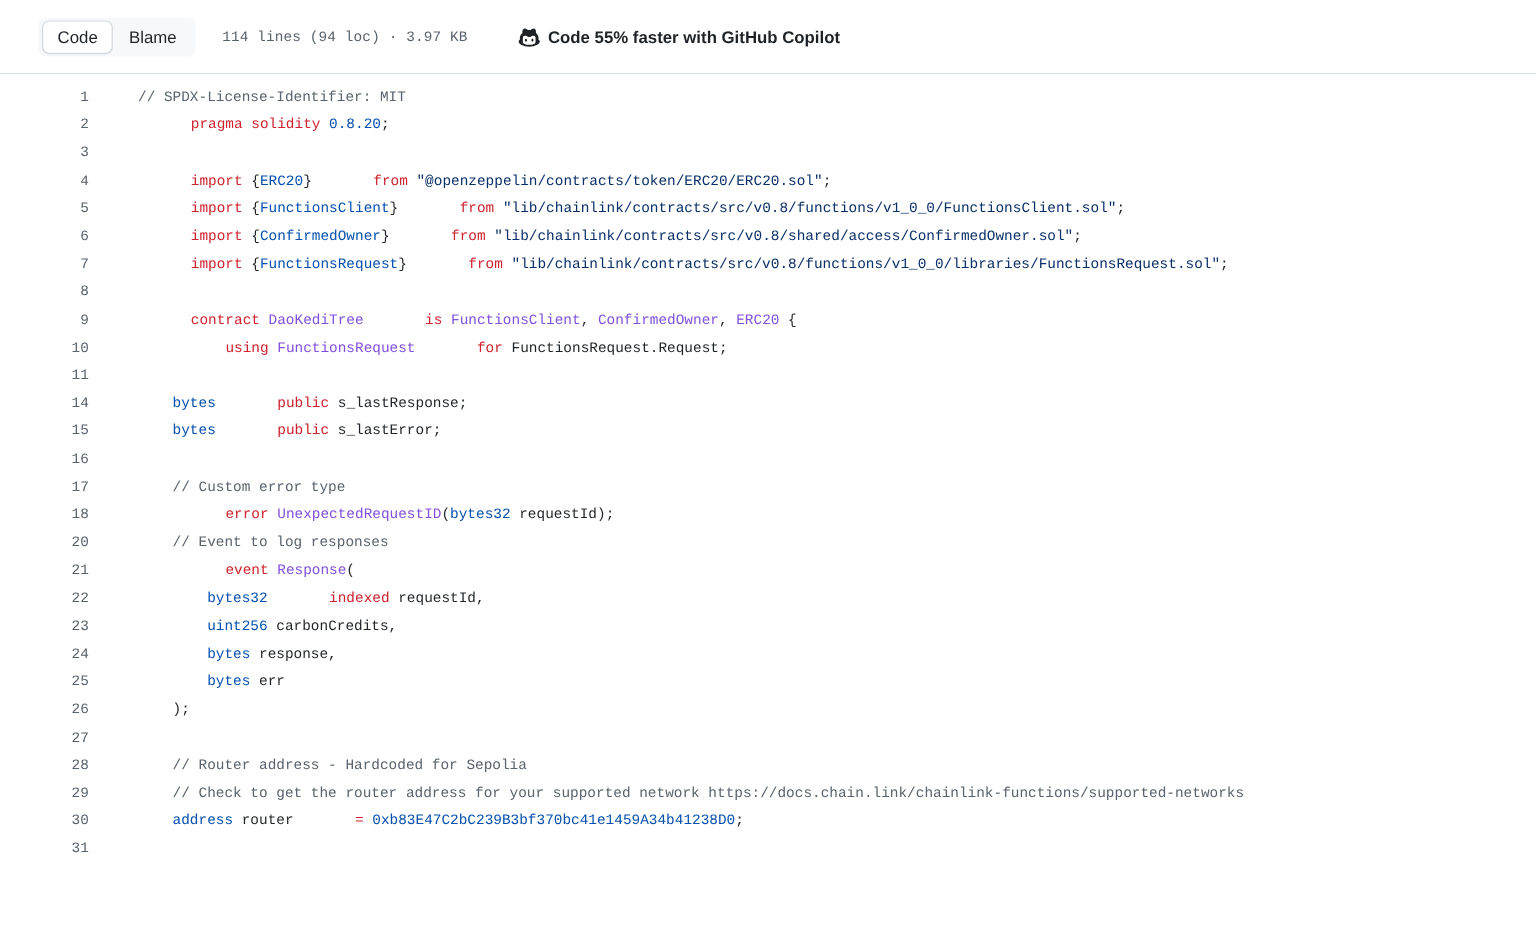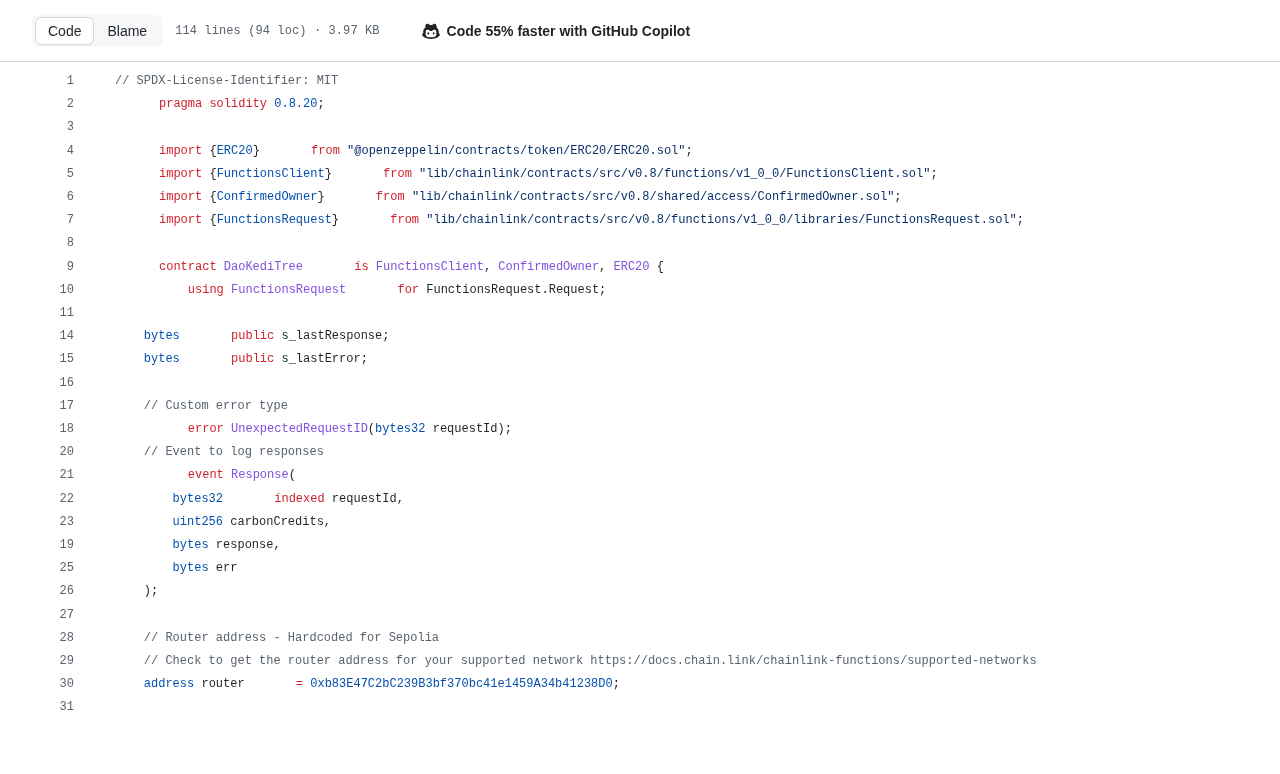--- a/index.html
+++ b/index.html
@@ -47,21 +47,21 @@
     font-family: "Liberation Sans", sans-serif;
     white-space: nowrap;
   }
   .view-tab.active {
     background: #ffffff;
     border: 1px solid #d1d9e0;
     box-shadow: 0 1px 0 rgba(31,35,40,0.04);
     font-weight: 400;
   }
   .file-meta {
-    margin-left: 12px;
+    margin-left: 22px;
     font-family: "Liberation Mono", monospace;
     font-size: 12px;
     color: #59636e;
     white-space: nowrap;
     letter-spacing: 0.1px;
   }
   .copilot-cta {
     margin-left: 42px;
     display: inline-flex;
     align-items: center;
@@ -236,21 +236,21 @@
         </tr>
         <tr>
           <td class="lnum">22</td>
           <td class="lcode"><span class="tk-var">        </span><span class="tk-typ">bytes32</span><span class="tk-var"> </span><span class="tk-kw">indexed</span><span class="tk-var"> requestId,</span></td>
         </tr>
         <tr>
           <td class="lnum">23</td>
           <td class="lcode"><span class="tk-var">        </span><span class="tk-typ">uint256</span><span class="tk-var"> carbonCredits,</span></td>
         </tr>
         <tr>
-          <td class="lnum">19</td>
+          <td class="lnum">24</td>
           <td class="lcode"><span class="tk-var">        </span><span class="tk-typ">bytes</span><span class="tk-var"> response,</span></td>
         </tr>
         <tr>
           <td class="lnum">25</td>
           <td class="lcode"><span class="tk-var">        </span><span class="tk-typ">bytes</span><span class="tk-var"> err</span></td>
         </tr>
         <tr>
           <td class="lnum">26</td>
           <td class="lcode"><span class="tk-var">    );</span></td>
         </tr>

